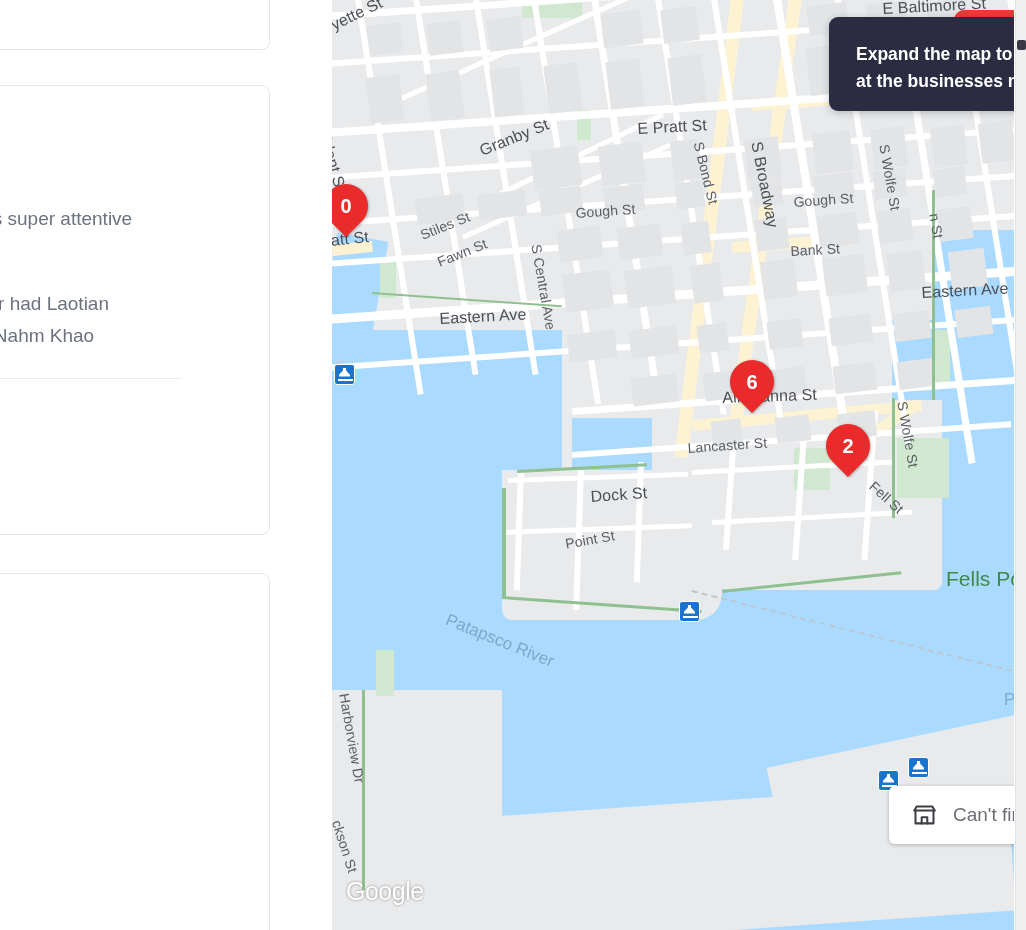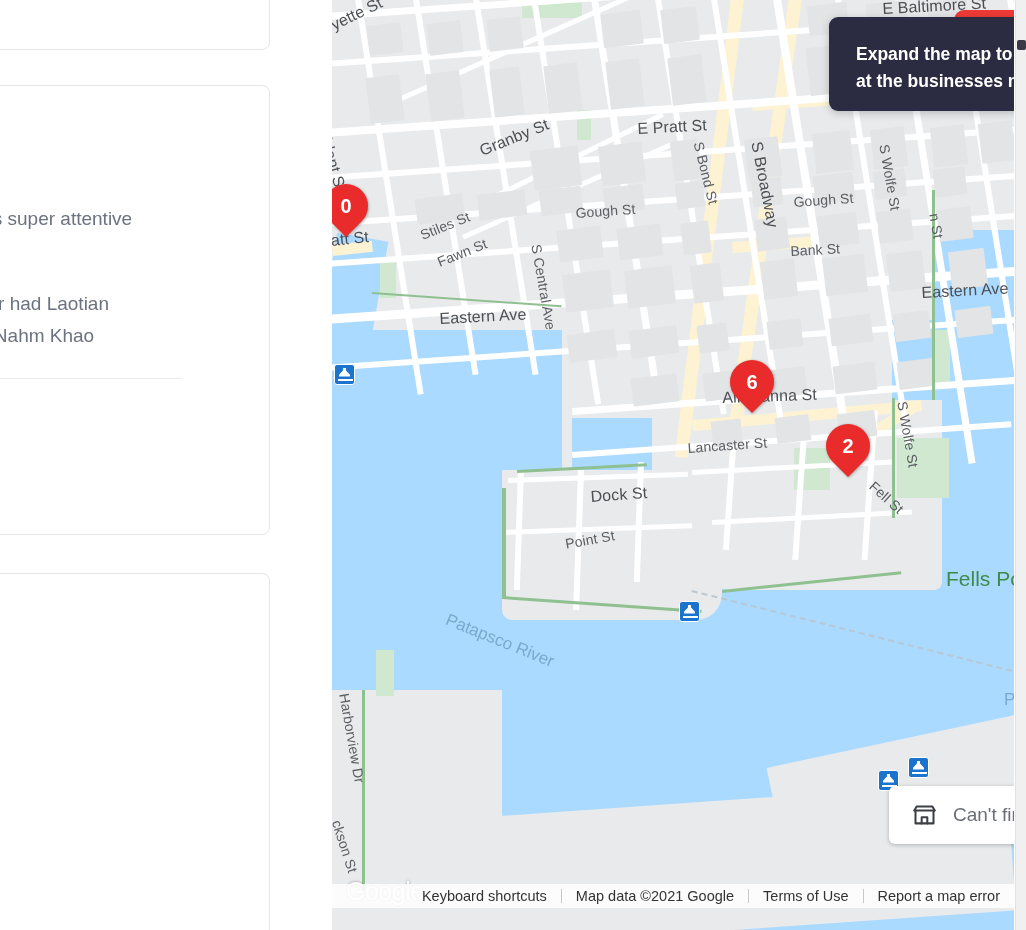--- a/index.html
+++ b/index.html
@@ -474,29 +474,20 @@
             <path d="M3 7.5 L5 4 H19 L21 7.5"></path>
             <path d="M3 7.5 H21"></path>
             <path d="M4 8.5 V19 H20 V8.5"></path>
             <path d="M9.5 19 V13.5 H14.5 V19"></path>
           </svg>
         </span>
         <span class="ab-text">Can't find the business?</span>
 
       </div>
 
-      <div class="attribution">
-        <span class="attr-item link">Keyboard shortcuts</span>
-        <span class="attr-sep"></span>
-        <span class="attr-item">Map data ©2021 Google</span>
-        <span class="attr-sep"></span>
-        <span class="attr-item link">Terms of Use</span>
-        <span class="attr-sep"></span>
-        <span class="attr-item link">Report a map error</span>
-      </div>
 
     </div>
 
     <div class="highlight-box"></div>
 
     <div class="coachmark">
       <div class="coachmark-text">Expand the map to get a better look at the businesses near you.</div>
 
     </div>
 

